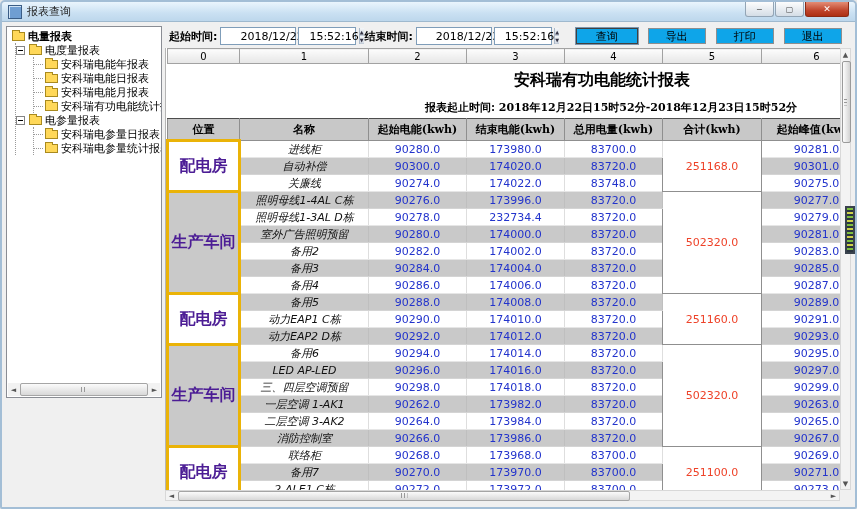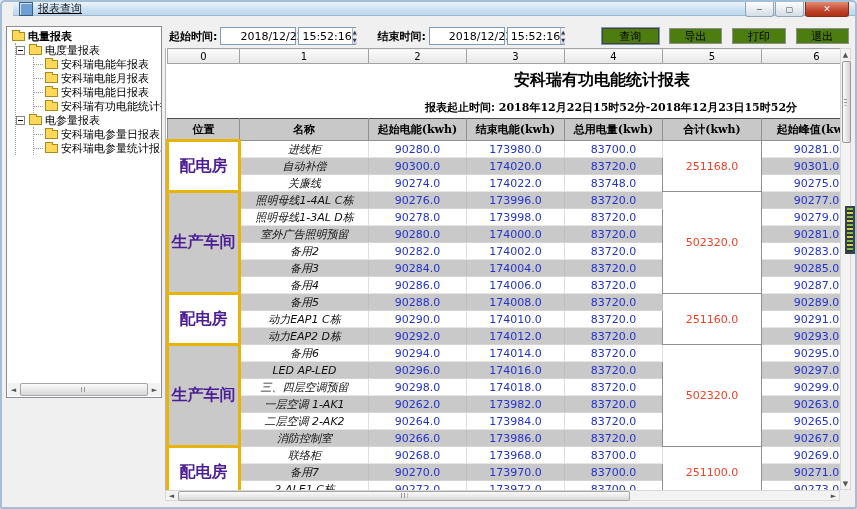--- a/index.html
+++ b/index.html
@@ -2,24 +2,24 @@
 <html><head>
 <meta charset="utf-8">
 <style>
   html,body{margin:0;padding:0;}
   body{width:857px;height:509px;position:relative;overflow:hidden;
        font-family:"DejaVu Sans","Liberation Sans",sans-serif;background:#e8e8e8;}
 
   
   .window{position:absolute;inset:0;background:#f0f0f0;border:2px solid #a3bed6;
           border-radius:5px 5px 2px 2px;box-sizing:border-box;}
-  .titlebar{position:absolute;left:11px;top:0;right:0;height:14px;
+  .titlebar{position:absolute;left:0;top:0;right:0;height:20px;
             background:linear-gradient(#eaf5fd,#c9e0f2 60%,#bdd7ec);
             border-bottom:1px solid #9fb9ce;border-radius:4px 4px 0 0;
-            display:flex;align-items:center;padding:0 6px;box-sizing:border-box;text-decoration:underline;}
+            display:flex;align-items:center;padding:0 6px;box-sizing:border-box;}
   .app-icon{width:12px;height:12px;margin-right:5px;background:#6f9ed2;
             border:1px solid #3a5d86;box-shadow:inset 1px 1px 0 #cfe3f5;}
   .title-text{font-size:11px;color:#222;}
   .win-controls{position:absolute;right:6px;top:0;display:flex;}
   .win-btn{height:14px;border:1px solid #93a5b5;border-top:none;border-radius:0 0 3px 3px;
            background:linear-gradient(#fdfdfd,#d4dde6);display:flex;align-items:center;
            justify-content:center;font-size:8px;color:#444;margin-left:1px;}
   .win-btn.min,.win-btn.max{width:27px;}
   .win-btn.close{width:42px;background:linear-gradient(#e48d75,#c0452c 60%,#ad3014);
                  color:#fff;border-color:#8c2a14;font-size:9px;}
@@ -54,26 +54,26 @@
   .toolbar{position:absolute;left:167px;top:24px;right:6px;height:20px;display:flex;
            align-items:center;font-size:11px;color:#000;}
   .tb-label{font-weight:bold;margin-right:3px;white-space:nowrap;}
   .combo{width:76px;height:18px;border:1px solid #7f9db9;background:#fff;display:flex;
          align-items:center;box-sizing:border-box;margin-right:2px;}
   .combo .val{flex:1;padding-left:19px;font-size:11px;}
   .combo .drop{width:15px;height:16px;background:linear-gradient(#f4f6f8,#d4dbe4);
                border-left:1px solid #aab8c8;display:flex;align-items:center;justify-content:center;
                font-size:6px;color:#334;}
   .spinner{width:58px;height:18px;border:1px solid #7f9db9;background:#fff;display:flex;
-           box-sizing:border-box;margin-right:21px;}
+           box-sizing:border-box;margin-right:8px;padding-left:7px;}
   .spinner .val{flex:1;padding-left:3px;font-size:11px;display:flex;align-items:center;}
   .spin-btns{width:14px;display:flex;flex-direction:column;border-left:1px solid #aab8c8;}
   .spin-btns span{flex:1;background:linear-gradient(#f4f6f8,#d4dbe4);font-size:5px;color:#334;
                   display:flex;align-items:center;justify-content:center;border-bottom:1px solid #c2ccd8;}
-  .btn{height:16px;width:58px;background:#4d7c0f;border:1px solid #8e8e8e;font-size:11px;
+  .btn{height:16px;width:58px;background:#0ea5e9;border:1px solid #8e8e8e;font-size:11px;
        display:flex;align-items:center;justify-content:center;margin-left:10px;box-sizing:border-box;}
   .btn.default{border:1px solid #404040;box-shadow:0 0 0 1px #7d96ad;width:62px;margin-left:16px;}
 
   
   .gridwrap{position:absolute;left:163px;top:46px;width:686px;height:453px;}
   .viewport{position:absolute;left:0;top:0;width:675px;height:442px;overflow:hidden;background:#fff;
             border-left:1px solid #b5b5b5;box-sizing:border-box;}
   table{border-collapse:collapse;table-layout:fixed;width:704px;}
   .colnums td{height:14px;background:linear-gradient(#fcfcfc,#e6e6e6);border:1px solid #a2a2a2;
               font-size:10px;text-align:center;color:#000;padding:0;}
@@ -143,26 +143,26 @@
           </div>
           <div class="kids">
             <div class="trow">
               <span class="stub"></span>
               <span class="folder"></span>
               <span class="lbl">安科瑞电能年报表</span>
             </div>
             <div class="trow">
               <span class="stub"></span>
               <span class="folder"></span>
+              <span class="lbl">安科瑞电能日报表</span>
+            </div>
+            <div class="trow">
+              <span class="stub"></span>
+              <span class="folder"></span>
               <span class="lbl">安科瑞电能月报表</span>
-            </div>
-            <div class="trow">
-              <span class="stub"></span>
-              <span class="folder"></span>
-              <span class="lbl">安科瑞电能日报表</span>
             </div>
             <div class="trow">
               <span class="stub"></span>
               <span class="folder"></span>
               <span class="lbl">安科瑞有功电能统计报表</span>
             </div>
           </div>
           <div class="trow">
             <span class="expander"></span>
             <span class="folder"></span>
@@ -287,21 +287,21 @@
               <td class="name">照明母线1-4AL C栋</td>
               <td class="num">90276.0</td>
               <td class="num">173996.0</td>
               <td class="num">83720.0</td>
               <td class="total" rowspan="6">502320.0</td>
               <td class="num">90277.0</td>
             </tr>
             <tr>
               <td class="name">照明母线1-3AL D栋</td>
               <td class="num">90278.0</td>
-              <td class="num">173998.0</td>
+              <td class="num">232734.4</td>
               <td class="num">83720.0</td>
               <td class="num">90279.0</td>
             </tr>
             <tr class="stripe">
               <td class="name">室外广告照明预留</td>
               <td class="num">90280.0</td>
               <td class="num">174000.0</td>
               <td class="num">83720.0</td>
               <td class="num">90281.0</td>
             </tr>
@@ -373,21 +373,21 @@
               <td class="num">90299.0</td>
             </tr>
             <tr class="stripe">
               <td class="name">一层空调 1-AK1</td>
               <td class="num">90262.0</td>
               <td class="num">173982.0</td>
               <td class="num">83720.0</td>
               <td class="num">90263.0</td>
             </tr>
             <tr>
-              <td class="name">二层空调 2-AK2</td>
+              <td class="name">二层空调 3-AK2</td>
               <td class="num">90264.0</td>
               <td class="num">173984.0</td>
               <td class="num">83720.0</td>
               <td class="num">90265.0</td>
             </tr>
             <tr class="stripe">
               <td class="name">消防控制室</td>
               <td class="num">90266.0</td>
               <td class="num">173986.0</td>
               <td class="num">83720.0</td>

